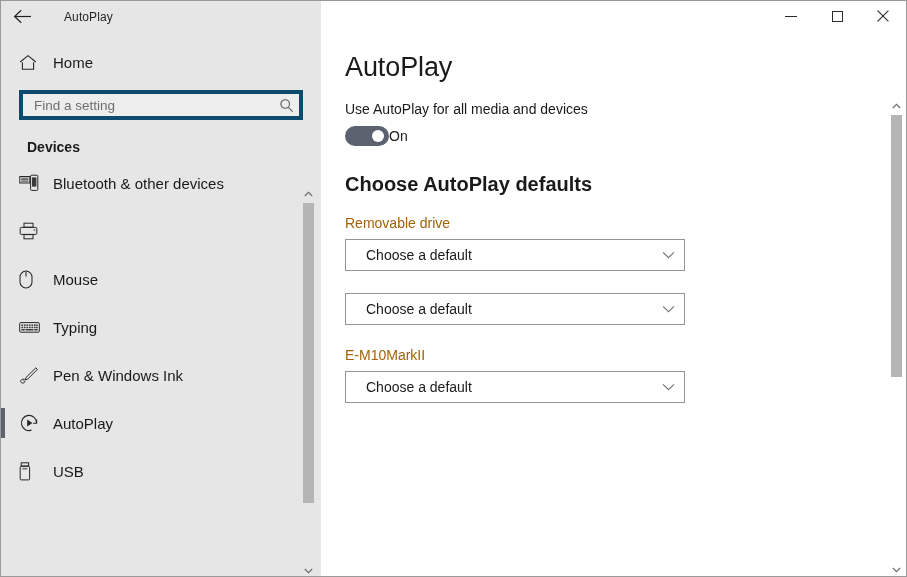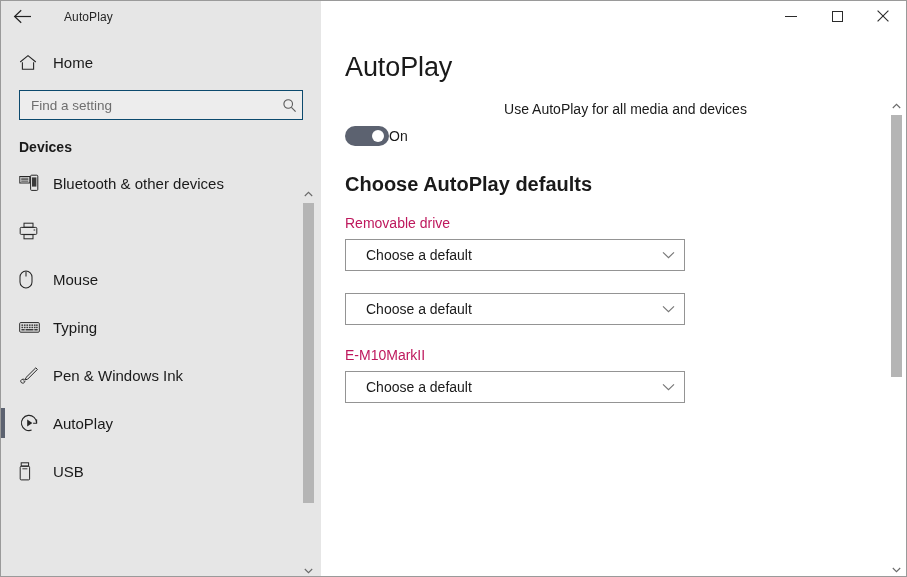--- a/index.html
+++ b/index.html
@@ -83,21 +83,21 @@
   .home-icon { width: 22px; display: flex; align-items: center; justify-content: flex-start; }
   .home-label {
     font-size: 15px;
     color: #1a1a1a;
     margin-left: 12px;
   }
   .search-wrap {
     margin: 8px 18px 0 18px;
     height: 30px;
     background: #ededed;
-    border: 1px solid #0c4a6e;
+    border: 4px solid #0c4a6e;
     display: flex;
     align-items: center;
     position: relative;
   }
   .search-input {
     flex: 1;
     border: none;
     outline: none;
     background: transparent;
     font-family: "Liberation Sans", sans-serif;
@@ -111,21 +111,21 @@
     width: 26px;
     display: flex;
     align-items: center;
     justify-content: center;
     cursor: default;
   }
   .section-header {
     font-size: 14px;
     font-weight: bold;
     color: #1a1a1a;
-    padding-left: 18px;
+    padding-left: 26px;
     margin-top: 19px;
     margin-bottom: 4px;
   }
 
   .nav-list {
     position: relative;
     margin-top: 4px;
   }
   .nav-item {
     position: relative;
@@ -213,21 +213,20 @@
     font-size: 27px;
     font-weight: normal;
     color: #1a1a1a;
     letter-spacing: -0.1px;
     margin-bottom: 18px;
   }
   .toggle-caption {
     font-size: 14px;
     color: #1a1a1a;
     margin-bottom: 9px;
-    text-align: center;
   }
   .toggle-row {
     display: flex;
     align-items: center;
     margin-bottom: 27px;
   }
   .toggle {
     width: 44px;
     height: 20px;
     border-radius: 10px;
@@ -250,21 +249,21 @@
     color: #1a1a1a;
   }
   .sub-title {
     font-size: 20px;
     color: #1a1a1a;
     margin-bottom: 19px;
   }
   .field { margin-bottom: 22px; }
   .field-label {
     font-size: 14px;
-    color: #be185d;
+    color: #a16207;
     margin-bottom: 8px;
   }
   .select {
     width: 340px;
     height: 32px;
     border: 1px solid #949494;
     background: #ffffff;
     display: flex;
     align-items: center;
     justify-content: space-between;

